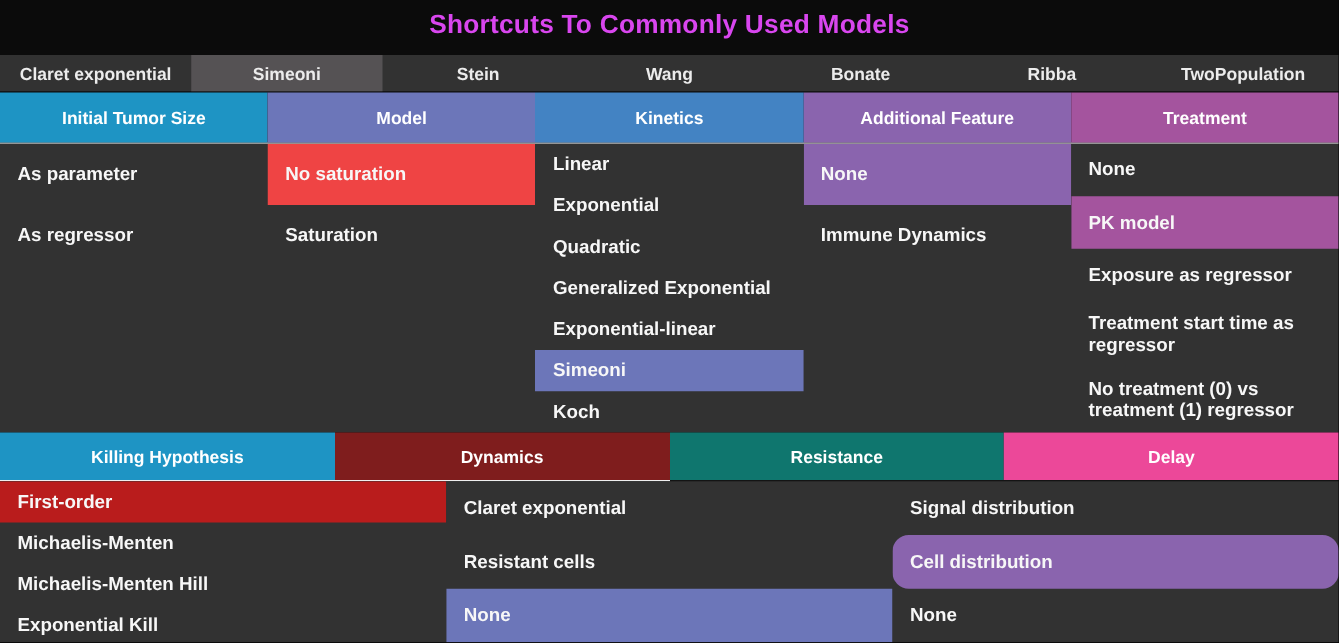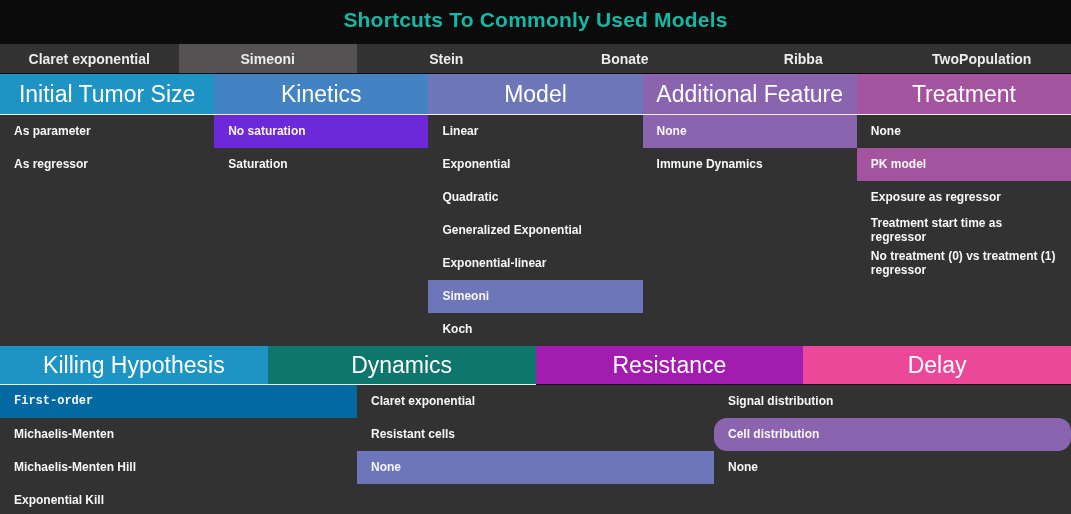--- a/index.html
+++ b/index.html
@@ -7,77 +7,78 @@
   .screen {
     width:1071px; height:514px;
     background:#0c0c0c;
     font-family:"Liberation Sans", sans-serif;
     overflow:hidden;
     position:relative;
     color:#f5f5f5;
   }
   
   .title-bar { height:40px; display:flex; align-items:center; justify-content:center; background:#0b0b0b; }
-  .title-bar h1 { font-size:21px; font-weight:bold; color:#14b8a6; letter-spacing:.2px; }
+  .title-bar h1 { font-size:21px; font-weight:bold; color:#d946ef; letter-spacing:.2px; }
   
   .tabs { margin-top:4px; height:29px; display:flex; background:#323232; }
   .tab { flex:1; display:flex; align-items:center; justify-content:center;
          font-size:14px; font-weight:bold; color:#ececec; cursor:pointer; white-space:nowrap; }
   .tab.selected { background:#555254; }
   
   .headers { display:flex; margin-top:1px; }
   .headers.r1 { height:41px; border-bottom:1px solid #efefef; }
   .headers.r2 { height:38px; margin-top:0; }
   .hdr { flex:1; display:flex; align-items:center; justify-content:center;
-         font-size:23px; font-weight:normal; color:#ffffff; }
+         font-size:14px; font-weight:bold; color:#ffffff; }
   
   .sep-row { height:1px; background:#141414; }
   .sep-half { width:536px; height:1px; background:#efefef; }
   
   .lists { display:flex; background:#323232; }
   .lists.r1 { height:231px; }
   .lists.r2 { height:129px; }
   .col { flex:1; display:flex; flex-direction:column; overflow:hidden; }
   .item { min-height:33px; display:flex; align-items:center;
-          padding:0 14px; font-size:12px; font-weight:bold;
+          padding:16px 14px; font-size:15px; font-weight:bold;
           color:#f7f7f7; line-height:1.15; cursor:pointer; }
 </style>
 </head>
 <body>
 
 <div class="screen">
 
   <header class="title-bar">
     <h1>Shortcuts To Commonly Used Models</h1>
   </header>
 
   <nav class="tabs">
     <div class="tab">Claret exponential</div>
     <div class="tab selected">Simeoni</div>
     <div class="tab">Stein</div>
+    <div class="tab">Wang</div>
     <div class="tab">Bonate</div>
     <div class="tab">Ribba</div>
     <div class="tab">TwoPopulation</div>
   </nav>
 
   <div class="headers r1">
     <div class="hdr" style="background-color: rgb(30, 148, 196);">Initial Tumor Size</div>
+    <div class="hdr" style="background-color: rgb(108, 118, 185);">Model</div>
     <div class="hdr" style="background-color: rgb(67, 131, 195);">Kinetics</div>
-    <div class="hdr" style="background-color: rgb(108, 118, 185);">Model</div>
     <div class="hdr" style="background-color: rgb(138, 100, 174);">Additional Feature</div>
     <div class="hdr" style="background-color: rgb(164, 84, 158);">Treatment</div>
   </div>
 
   <div class="lists r1">
     <div class="col">
       <div class="item">As parameter</div>
       <div class="item">As regressor</div>
     </div>
     <div class="col">
-      <div class="item" style="background-color: #6d28d9;">No saturation</div>
+      <div class="item" style="background-color: #ef4444;">No saturation</div>
       <div class="item">Saturation</div>
     </div>
     <div class="col">
       <div class="item">Linear</div>
       <div class="item">Exponential</div>
       <div class="item">Quadratic</div>
       <div class="item">Generalized Exponential</div>
       <div class="item">Exponential-linear</div>
       <div class="item" style="background-color: rgb(108, 118, 185);">Simeoni</div>
       <div class="item">Koch</div>
@@ -90,31 +91,31 @@
       <div class="item">None</div>
       <div class="item" style="background-color: rgb(164, 84, 158);">PK model</div>
       <div class="item">Exposure as regressor</div>
       <div class="item">Treatment start time as regressor</div>
       <div class="item">No treatment (0) vs treatment (1) regressor</div>
     </div>
   </div>
 
   <div class="headers r2">
     <div class="hdr" style="background-color: rgb(30, 148, 196);">Killing Hypothesis</div>
-    <div class="hdr" style="background-color: #0f766e;">Dynamics</div>
-    <div class="hdr" style="background-color: #a21caf;">Resistance</div>
+    <div class="hdr" style="background-color: #7f1d1d;">Dynamics</div>
+    <div class="hdr" style="background-color: #0f766e;">Resistance</div>
     <div class="hdr" style="background-color: #ec4899;">Delay</div>
   </div>
   <div class="sep-row">
       <div class="sep-half"></div>
     </div>
 
   <div class="lists r2">
     <div class="col">
-      <div class="item" style="background-color: #0369a1; font-family: Liberation Mono, monospace;">First-order</div>
+      <div class="item" style="background-color: #b91c1c;">First-order</div>
       <div class="item">Michaelis-Menten</div>
       <div class="item">Michaelis-Menten Hill</div>
       <div class="item">Exponential Kill</div>
     </div>
     <div class="col">
       <div class="item">Claret exponential</div>
       <div class="item">Resistant cells</div>
       <div class="item" style="background-color: rgb(108, 118, 185);">None</div>
     </div>
     <div class="col">

